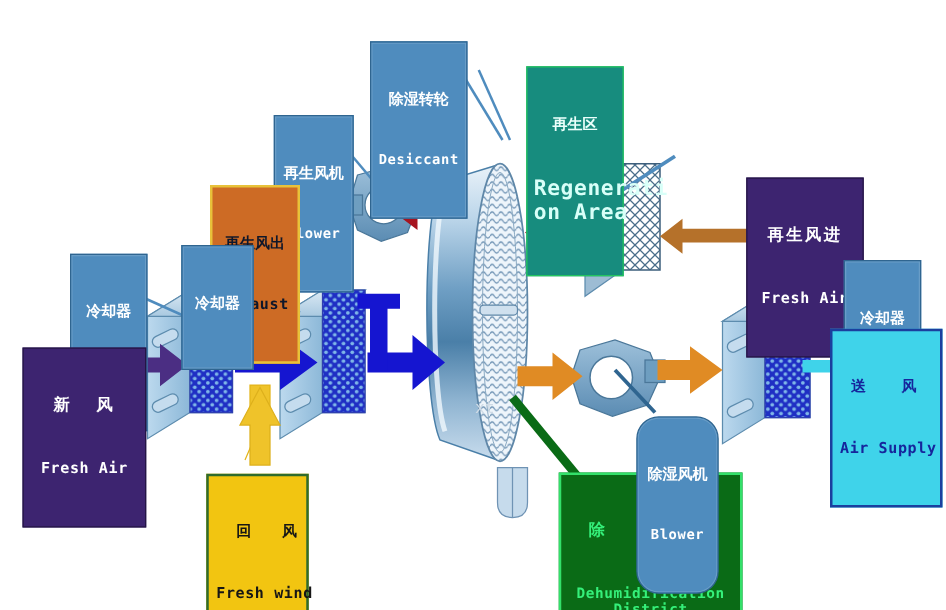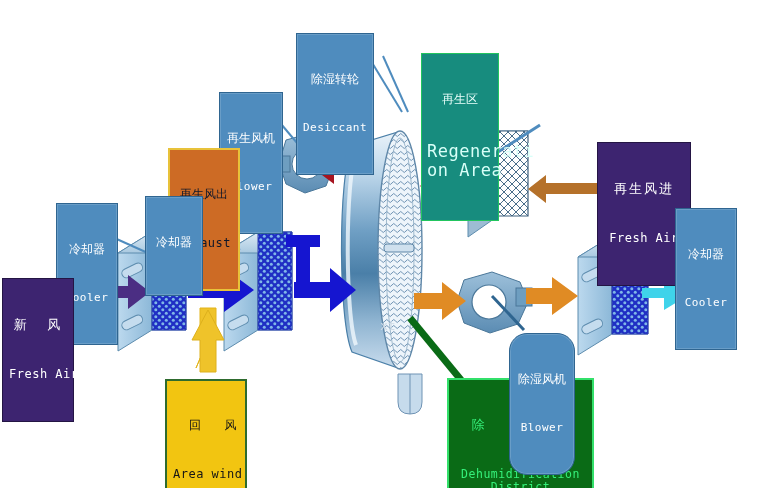--- a/index.html
+++ b/index.html
@@ -15,22 +15,22 @@
 
   
   .lbl{
     position:absolute;
     box-sizing:border-box;
     text-align:center;
     line-height:1.12;
     white-space:pre;
     z-index:30;
   }
-  .lbl .cn{display:block;font-family:"DejaVu Sans","Liberation Sans",sans-serif;font-weight:normal;}
-  .lbl .en{display:block;font-family:"DejaVu Sans Mono","Liberation Mono",monospace;font-weight:normal;letter-spacing:.5px;}
+  .lbl .cn{display:block;font-family:"DejaVu Sans","Liberation Sans",sans-serif;font-weight:bold;}
+  .lbl .en{display:block;font-family:"DejaVu Sans Mono","Liberation Mono",monospace;font-weight:bold;letter-spacing:.5px;}
 
   
   .callout-blue{
     background:#4f8cbe;
     border:1px solid #2f6590;
     color:#ffffff;
     padding:3px 5px 4px 5px;
     box-shadow:0 0 0 1px rgba(255,255,255,.15) inset;
   }
   .callout-blue .cn{font-size:12px;}
@@ -337,36 +337,40 @@
 
   <div class="lbl callout-blue" style="left:145px;top:196px;width:58px;padding-bottom:10px;">
     <span class="cn">冷却器</span>
   </div>
 
   <div class="lbl callout-blue" style="left:675px;top:208px;width:62px;">
     <span class="cn">冷却器</span>
     <span class="en">Cooler</span>
   </div>
 
-  <div class="lbl box-purple" style="left:2px;top:278px;width:72px;">
+  <div class="lbl box-purple" style="left:18px;top:278px;width:99px;">
     <span class="cn">新   风</span>
     <span class="en">Fresh Air</span>
   </div>
 
   <div class="lbl box-yellow" style="left:165px;top:379px;width:82px;">
     <span class="cn">回   风</span>
-    <span class="en">Area wind</span>
+    <span class="en">Fresh wind</span>
   </div>
 
   <div class="lbl box-green" style="left:447px;top:378px;width:147px;">
     <span class="cn">除  湿  区</span>
     <span class="en">Dehumidification
 District</span>
   </div>
 
   <div class="lbl callout-blue" style="left:509px;top:333px;width:66px;border-radius:18px;">
     <span class="cn">除湿风机</span>
     <span class="en">Blower</span>
   </div>
 
+  <div class="lbl box-cyan" style="left:664px;top:263px;width:90px;">
+    <span class="cn">送   风</span>
+    <span class="en">Air Supply</span>
+  </div>
 
 
 </div>
 
 </body></html>

